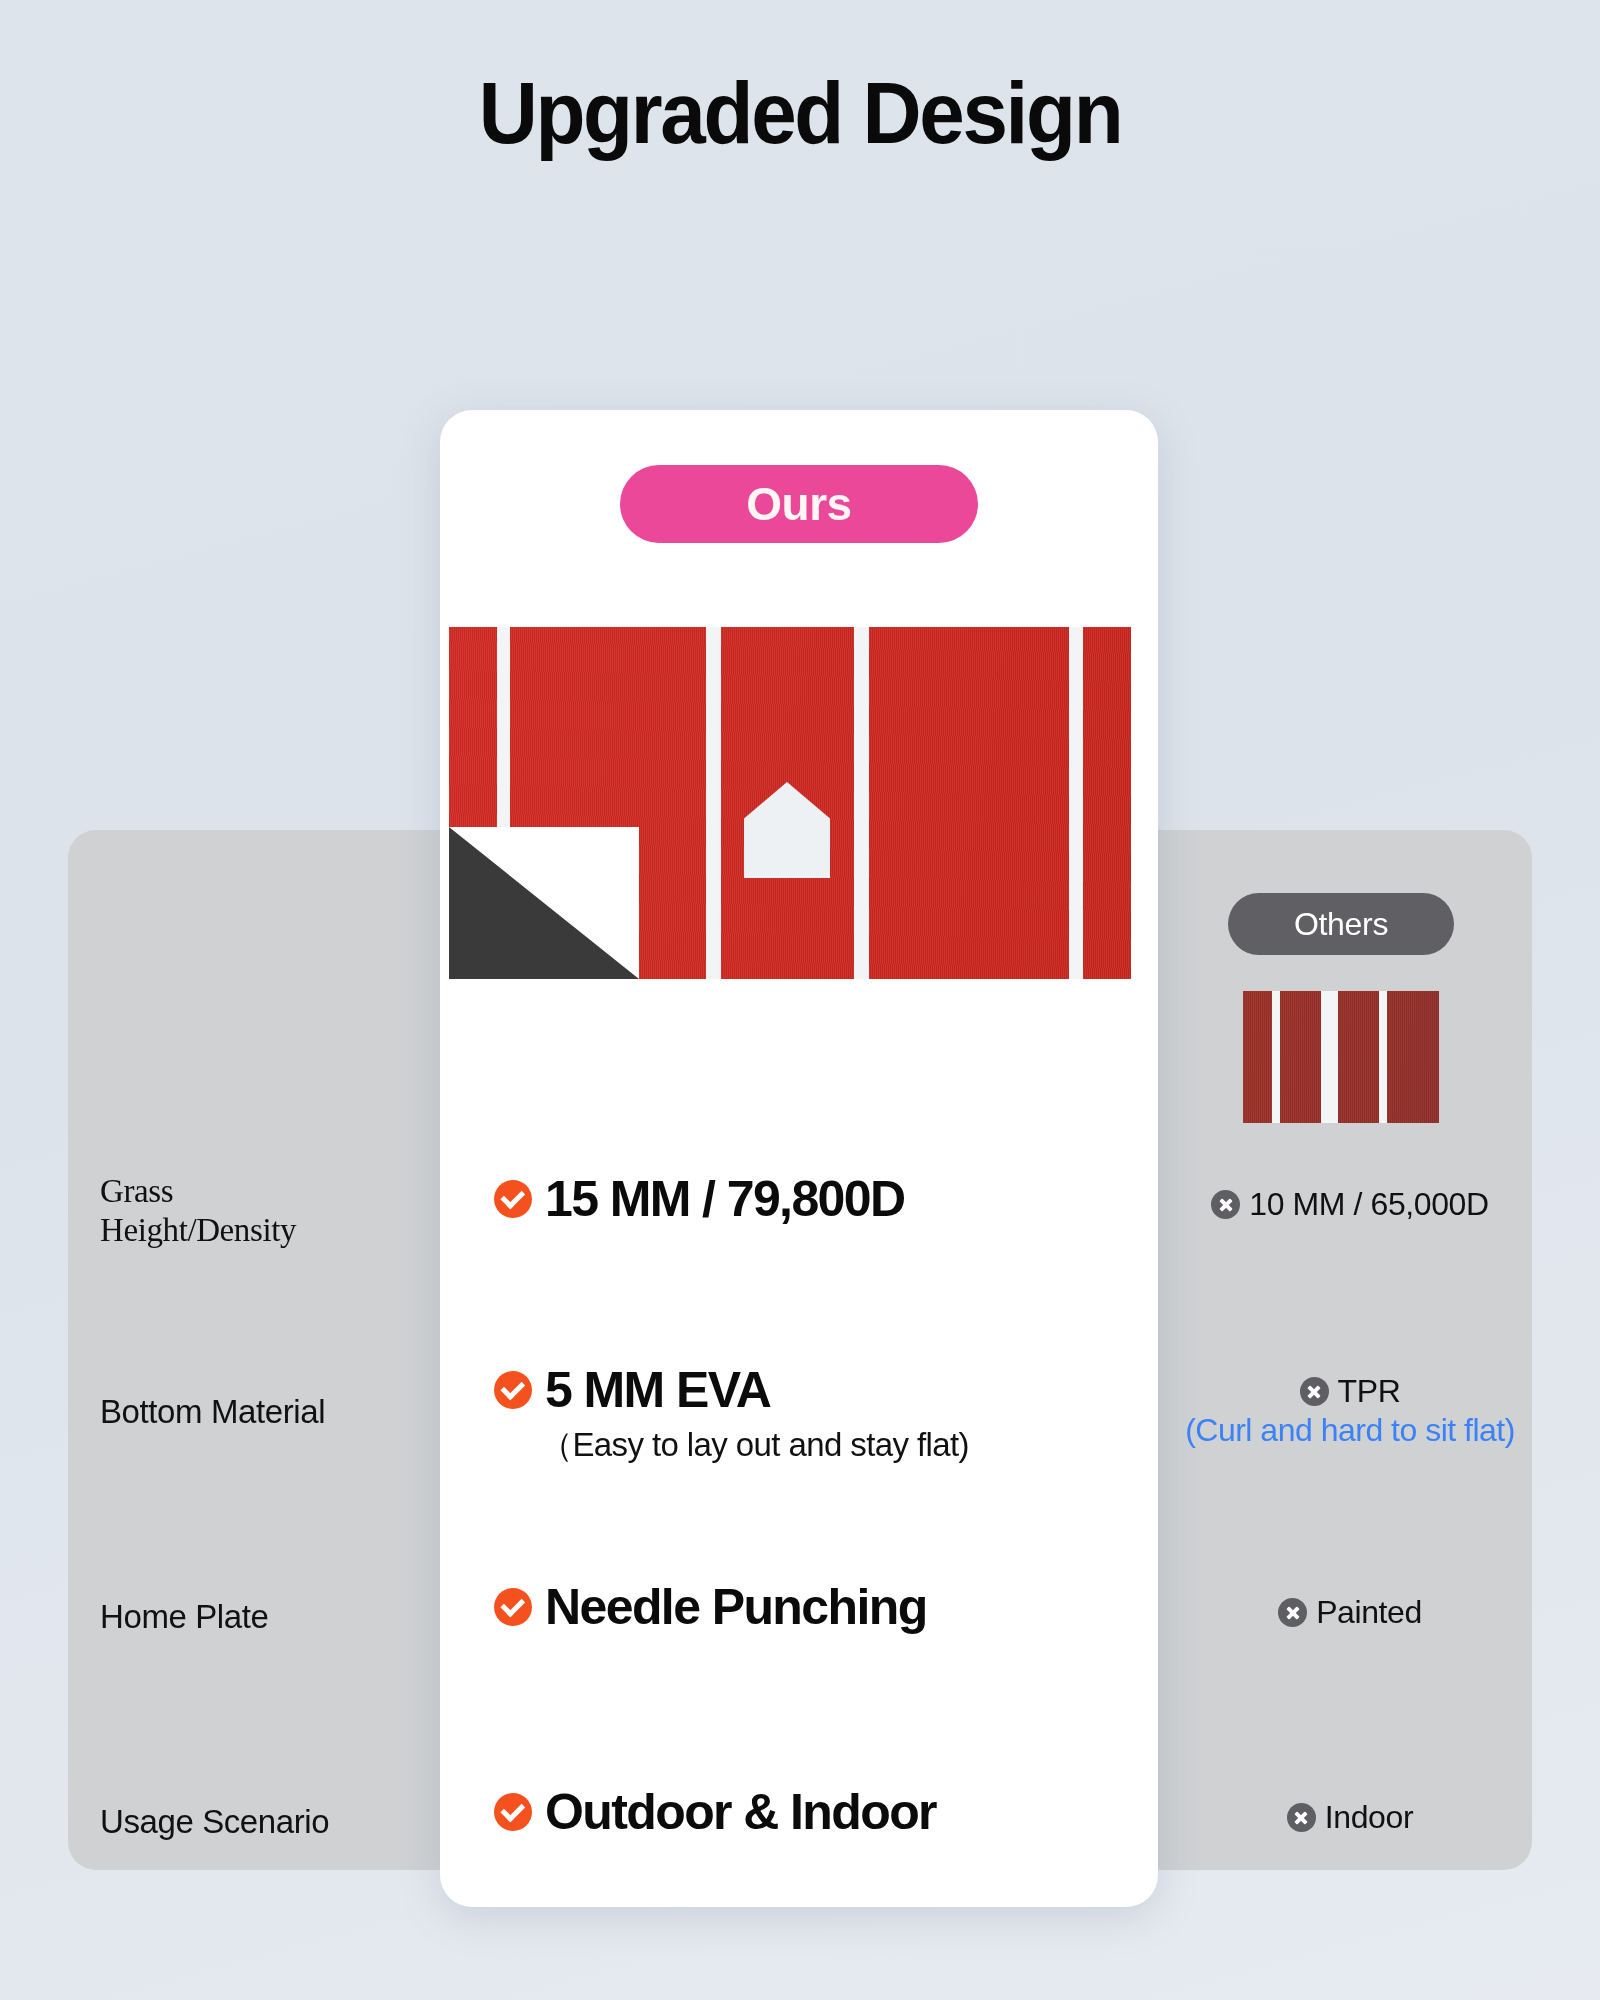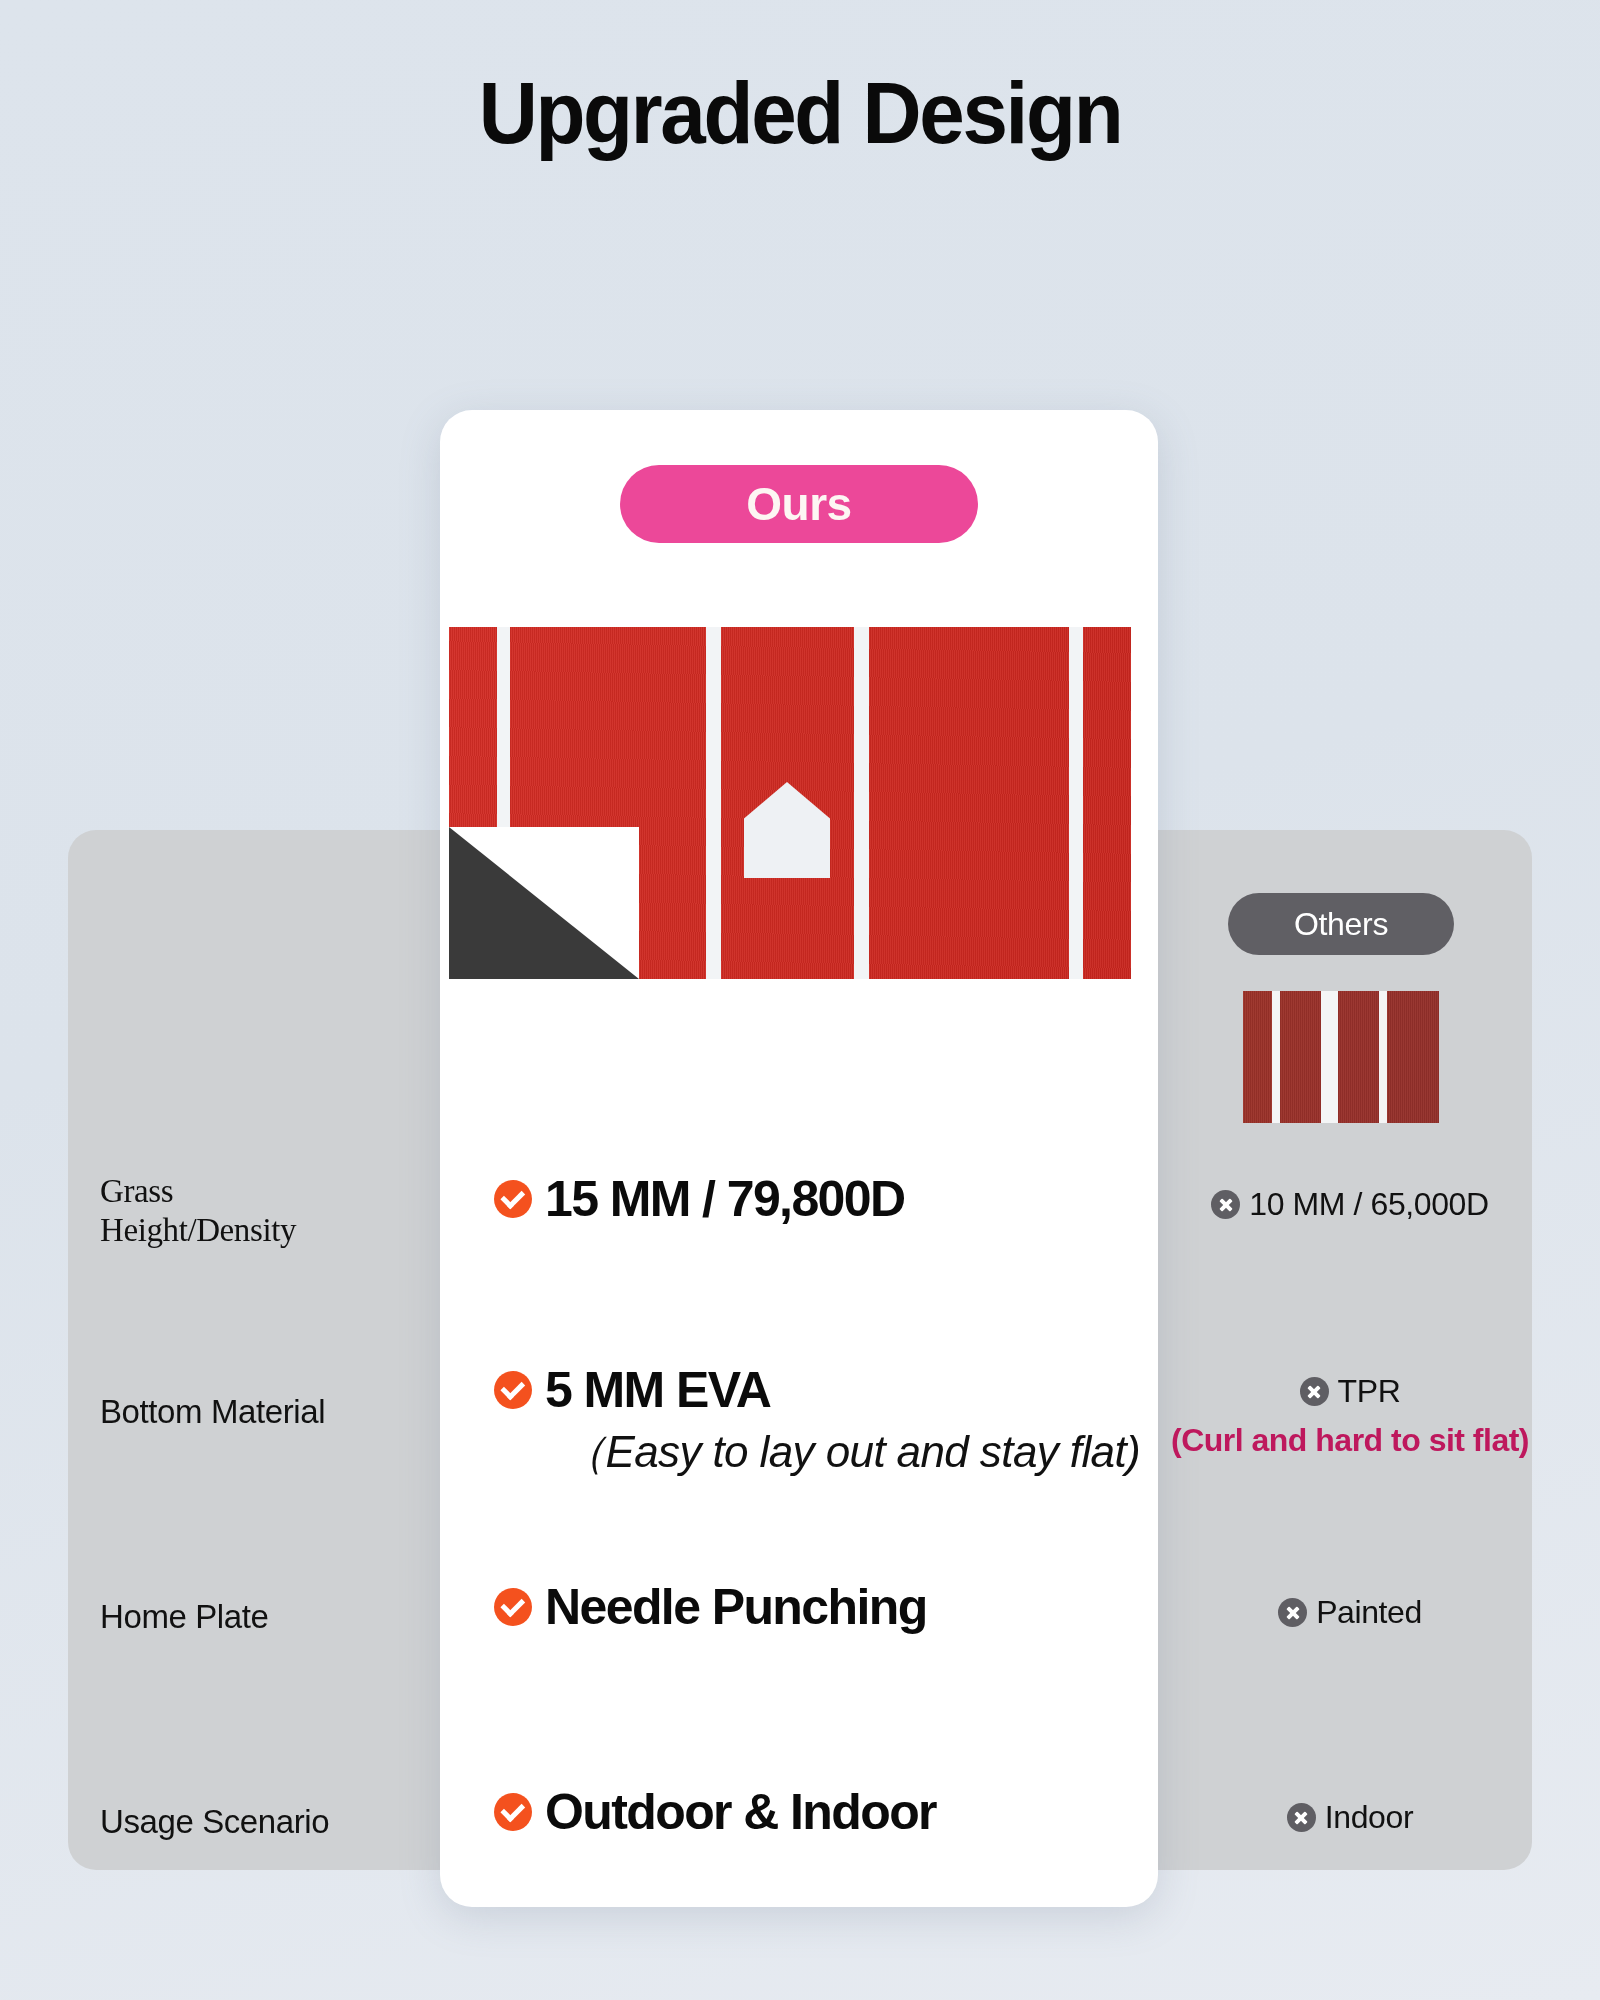--- a/index.html
+++ b/index.html
@@ -165,27 +165,26 @@
     gap:13px;
   }
   .ours-text{
     font-size:50px;
     font-weight:bold;
     color:#0b0b0b;
     letter-spacing:-1.6px;
     white-space:nowrap;
   }
   .ours-sub{
-    font-size:44px;
+    font-size:33px;
     color:#111;
     letter-spacing:-0.6px;
-    margin-left:68px;
+    margin-left:46px;
     margin-top:4px;
     white-space:nowrap;
-    font-style:italic;
   }
 
   .row-others{
     position:absolute;
     left:1168px;
     width:364px;
     text-align:center;
   }
   .others-line{
     display:flex;
@@ -194,25 +193,24 @@
     gap:9px;
   }
   .others-text{
     font-size:32px;
     color:#111;
     letter-spacing:-0.4px;
     white-space:nowrap;
   }
   .others-sub{
     font-size:32px;
-    color:#be185d;
+    color:#3b82f6;
     letter-spacing:-0.5px;
-    margin-top:12px;
+    margin-top:2px;
     white-space:nowrap;
-    font-weight:bold;
   }
 
   
   .icon-check{
     flex:0 0 auto;
     width:38px; height:38px;
     border-radius:50%;
     background:#f4511e;
     display:flex; align-items:center; justify-content:center;
     position:relative;

